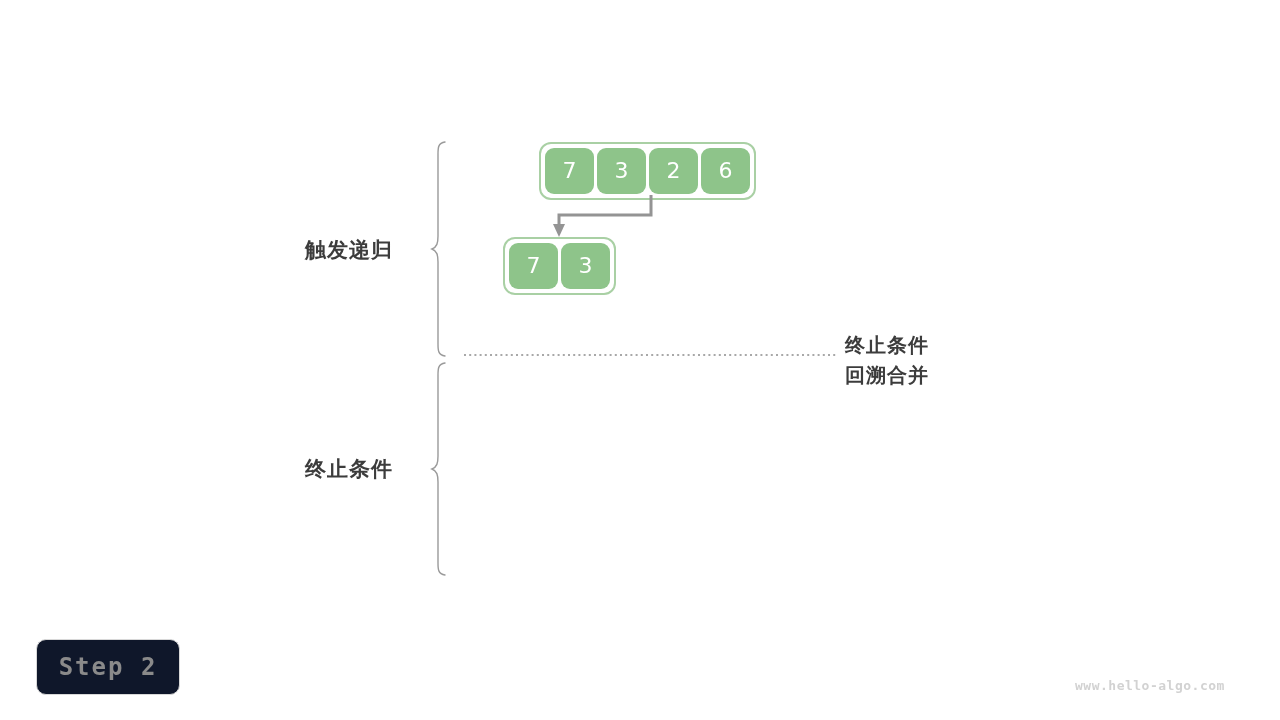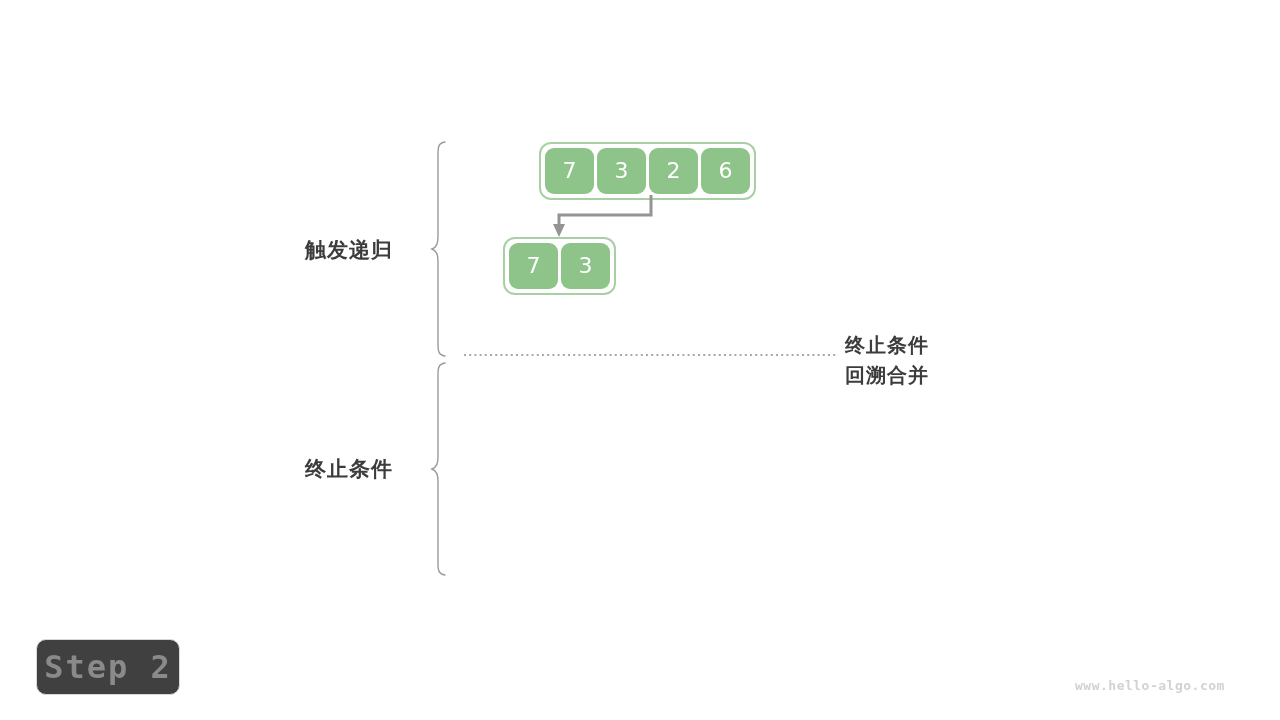--- a/index.html
+++ b/index.html
@@ -66,26 +66,26 @@
     font-size: 22px;
     font-weight: normal;
     line-height: 1;
   }
 
   
   .step-badge {
     box-sizing: border-box;
     border: 1px solid #d8d8d8;
     border-radius: 10px;
-    background: #404040;
+    background: #0f172a;
     display: flex;
     align-items: center;
     justify-content: center;
     font-family: "DejaVu Sans Mono", "Liberation Mono", monospace;
-    font-size: 32px;
+    font-size: 24px;
     font-weight: bold;
     color: #8a8a8a;
     letter-spacing: 2px;
   }
 
   
   .watermark {
     font-family: "DejaVu Sans Mono", "Liberation Mono", monospace;
     font-size: 13px;
     color: #d2d2d2;

